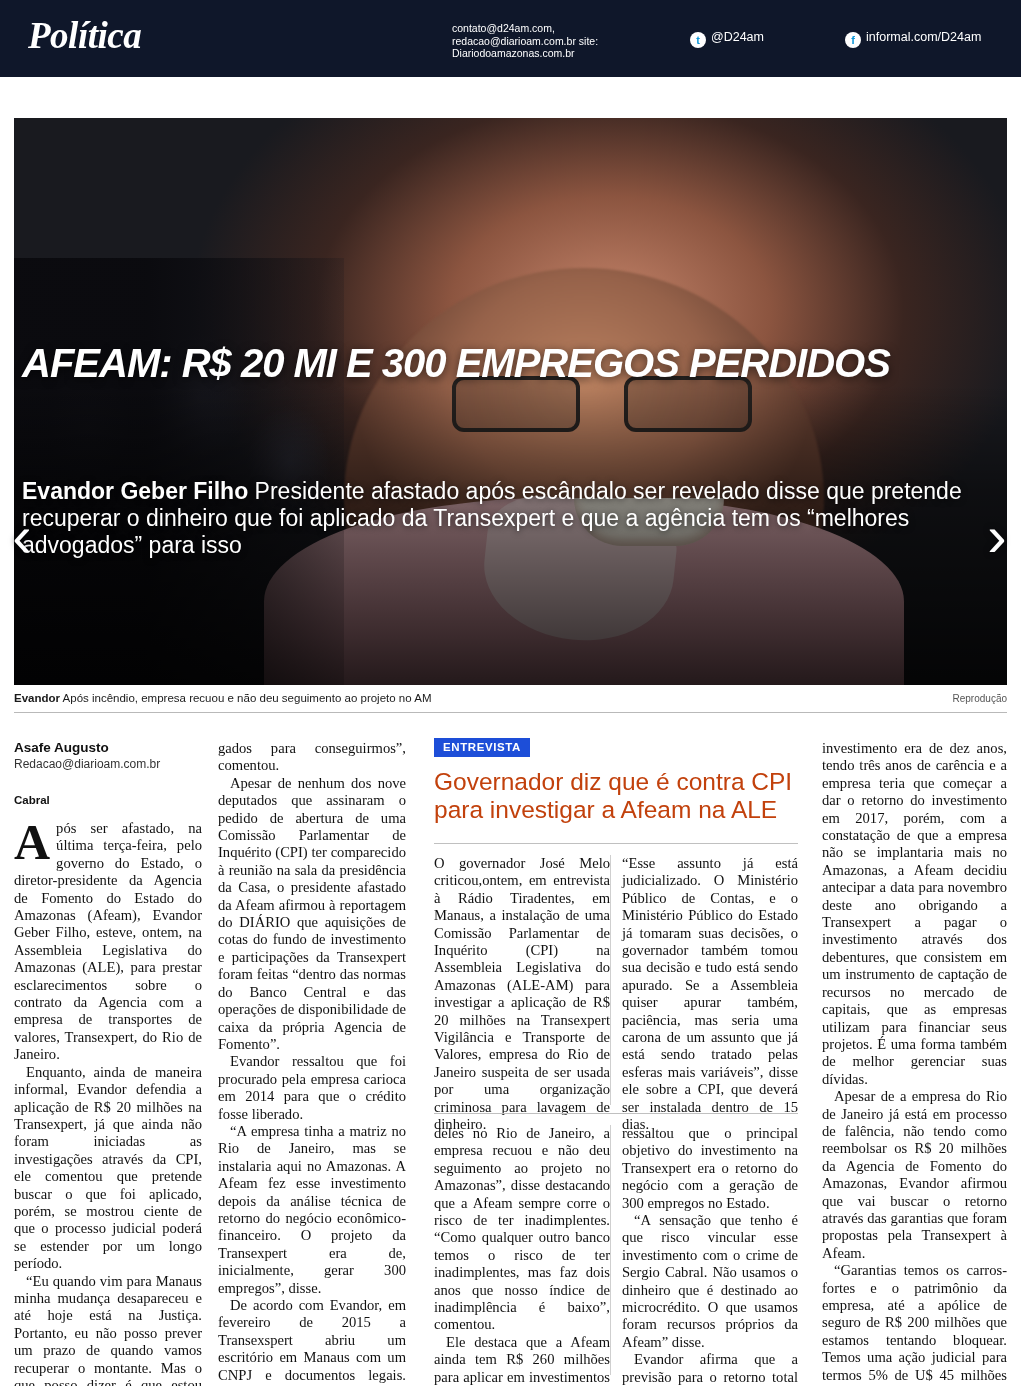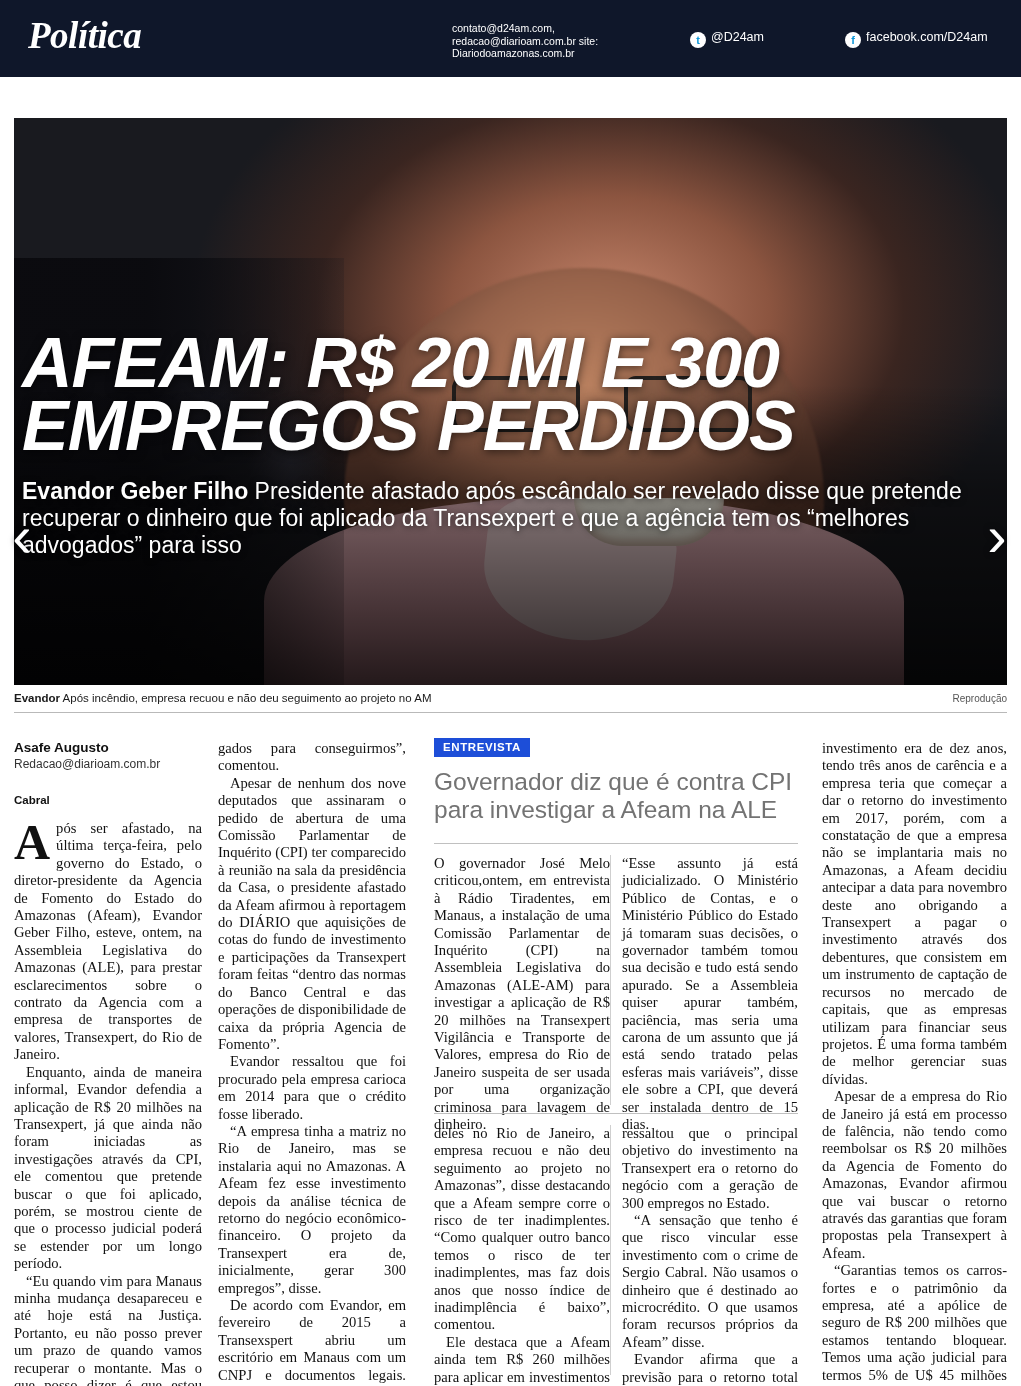--- a/index.html
+++ b/index.html
@@ -148,21 +148,21 @@
   }
 
   .headline {
     position: absolute;
     left: 22px;
     top: 332px;
     width: 950px;
     font-family: "Liberation Sans", sans-serif;
     font-weight: bold;
     font-style: italic;
-    font-size: 70px;
+    font-size: 40px;
     line-height: 63px;
     color: #ffffff;
     letter-spacing: -1px;
     text-shadow: 0 2px 10px rgba(0,0,0,.6);
   }
   .standfirst {
     position: absolute;
     left: 22px;
     top: 478px;
     width: 960px;
@@ -279,21 +279,21 @@
     letter-spacing: .6px;
     padding: 3px 9px 4px;
   }
   .entrevista-title {
     position: absolute;
     left: 434px; top: 768px;
     width: 372px;
     font-family: "Liberation Sans", sans-serif;
     font-size: 24.5px;
     line-height: 28px;
-    color: #737373;
+    color: #c2410c;
   }
   .int-rule-top {
     position: absolute;
     left: 434px; top: 843px;
     width: 364px; height: 1px;
     background: #c0c0c0;
   }
   .int-rule-mid {
     position: absolute;
     left: 434px; top: 1113px;
@@ -317,21 +317,21 @@
   <div class="contact-block">
     <div>contato@d24am.com,</div>
     <div>redacao@diarioam.com.br site:</div>
     <div>Diariodoamazonas.com.br</div>
   </div>
 
   <div class="social social-tw">
     <span class="soc-badge">t</span><span>@D24am</span>
   </div>
   <div class="social social-fb">
-    <span class="soc-badge">f</span><span>facebook.com/D24am</span>
+    <span class="soc-badge">f</span><span>informal.com/D24am</span>
   </div>
 </div>
 
 <div class="photo">
   <div class="ph-bg"></div>
   <div class="ph-crowd"></div>
   <div class="ph-figure"></div>
   <div class="ph-shirt"></div>
   <div class="ph-collar"></div>
   <div class="ph-glasses"></div>

